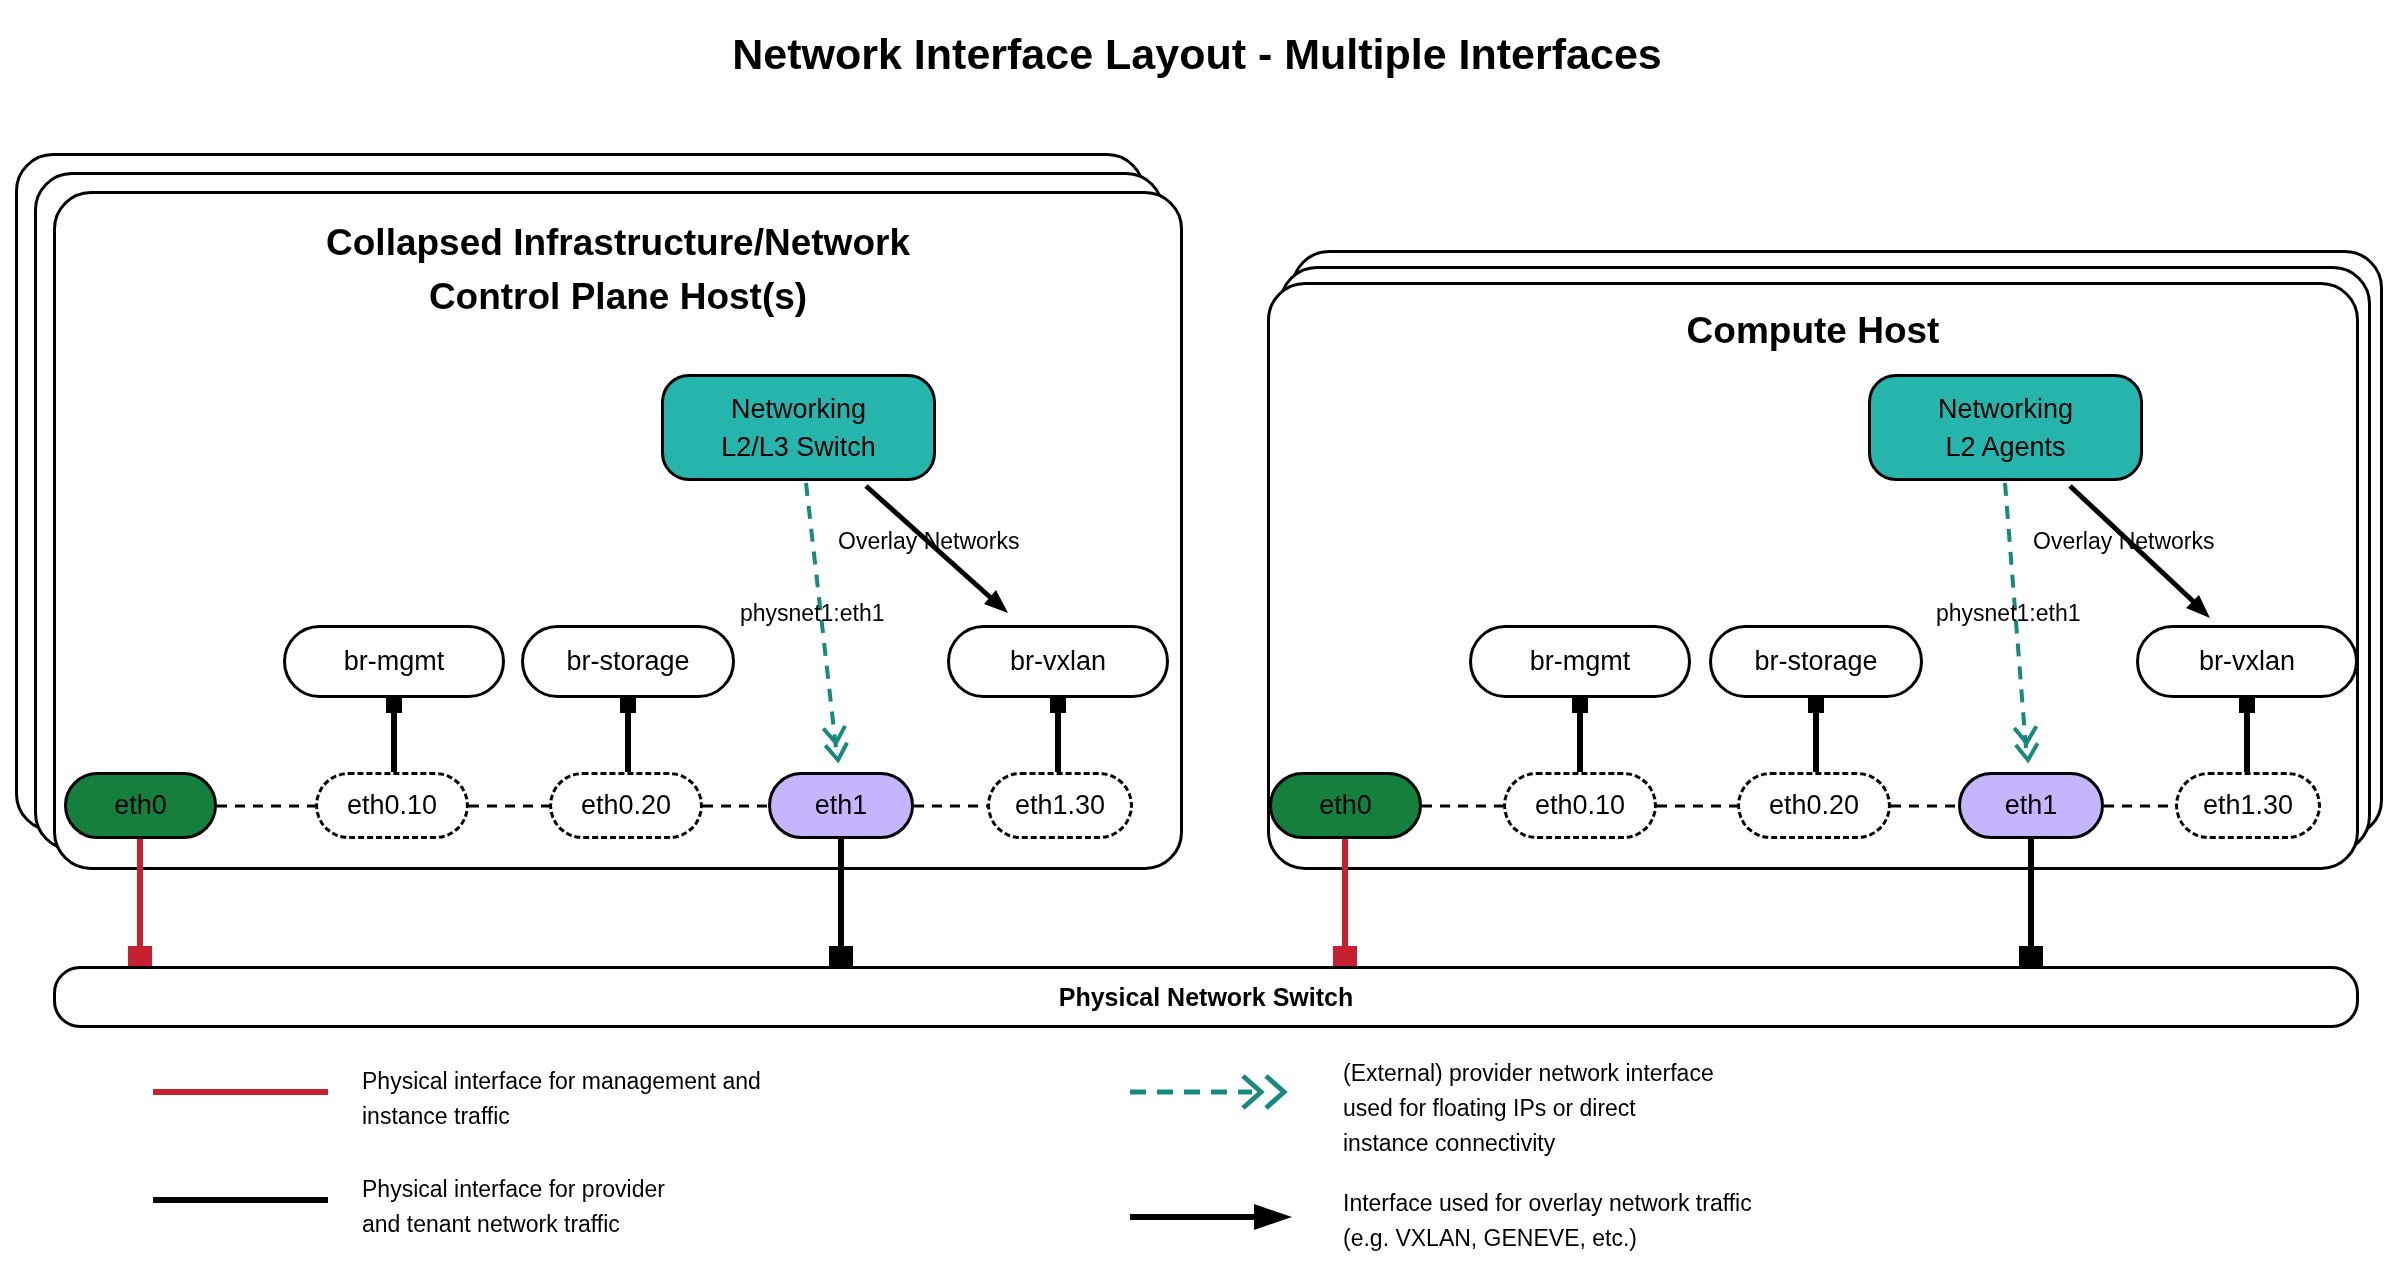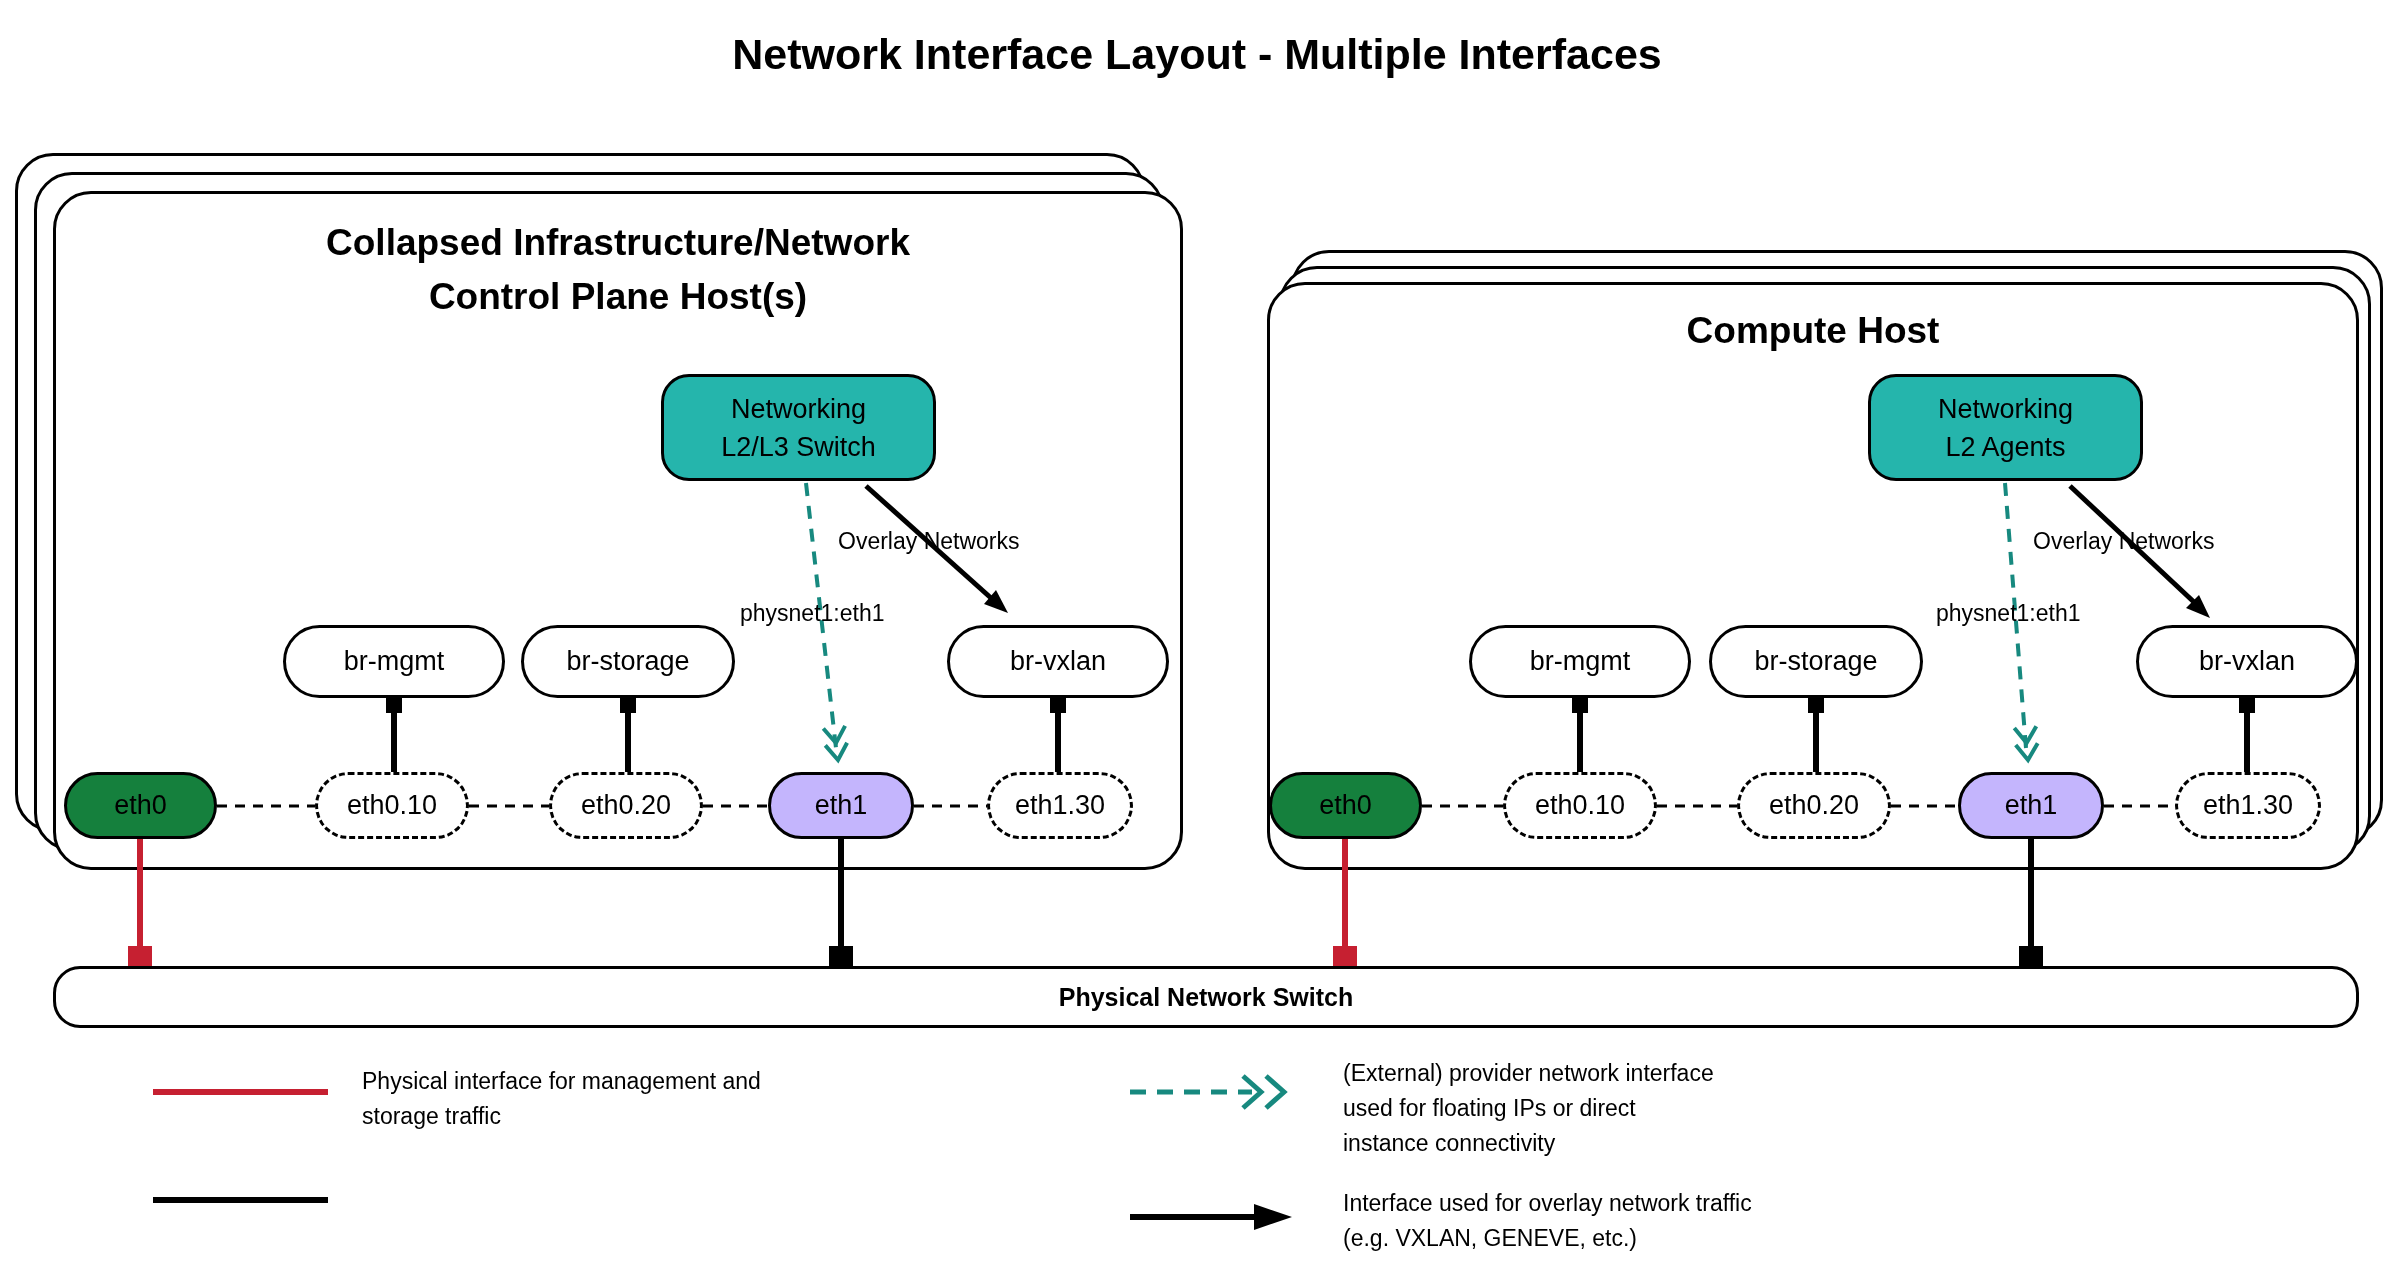--- a/index.html
+++ b/index.html
@@ -204,21 +204,25 @@
   <div class="pill iface dashedb" style="left:1737px; top:772px; width:154px;">eth0.20</div>
   <div class="pill iface fill-light" style="left:1958px; top:772px; width:146px;">eth1</div>
   <div class="pill iface dashedb" style="left:2175px; top:772px; width:146px;">eth1.30</div>
 
   <div class="switchbar">
     <span>Physical Network Switch</span>
   </div>
 
   <div class="legend-text" style="left:362px; top:1064px;">
     <div>Physical interface for management and</div>
-    <div>storage traffic</div>
+    <div>instance traffic</div>
+  </div>
+  <div class="legend-text" style="left:362px; top:1172px;">
+    <div>Physical interface for provider</div>
+    <div>and tenant network traffic</div>
   </div>
   <div class="legend-text" style="left:1343px; top:1056px;">
     <div>(External) provider network interface</div>
     <div>used for floating IPs or direct</div>
     <div>instance connectivity</div>
   </div>
   <div class="legend-text" style="left:1343px; top:1186px;">
     <div>Interface used for overlay network traffic</div>
     <div>(e.g. VXLAN, GENEVE, etc.)</div>
   </div>

